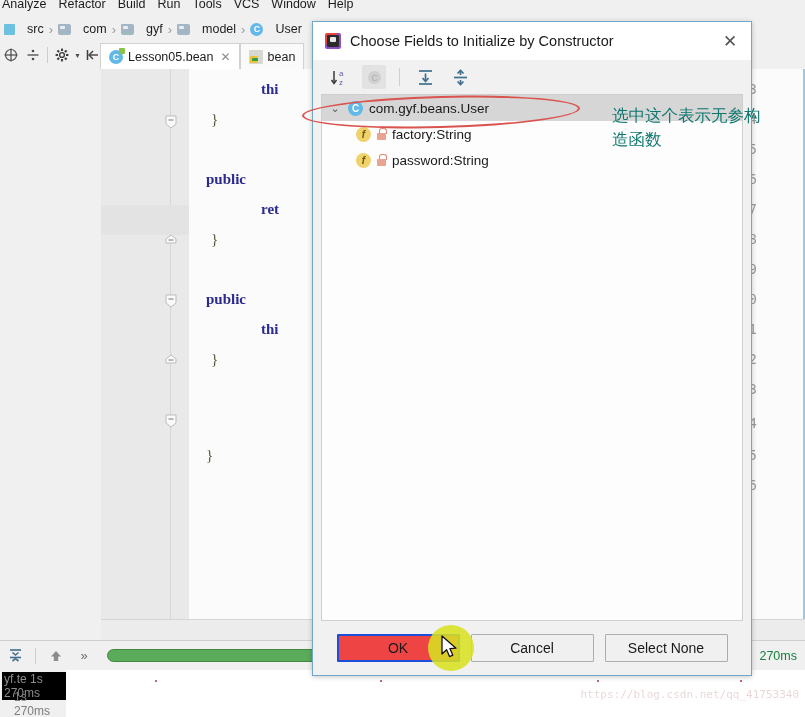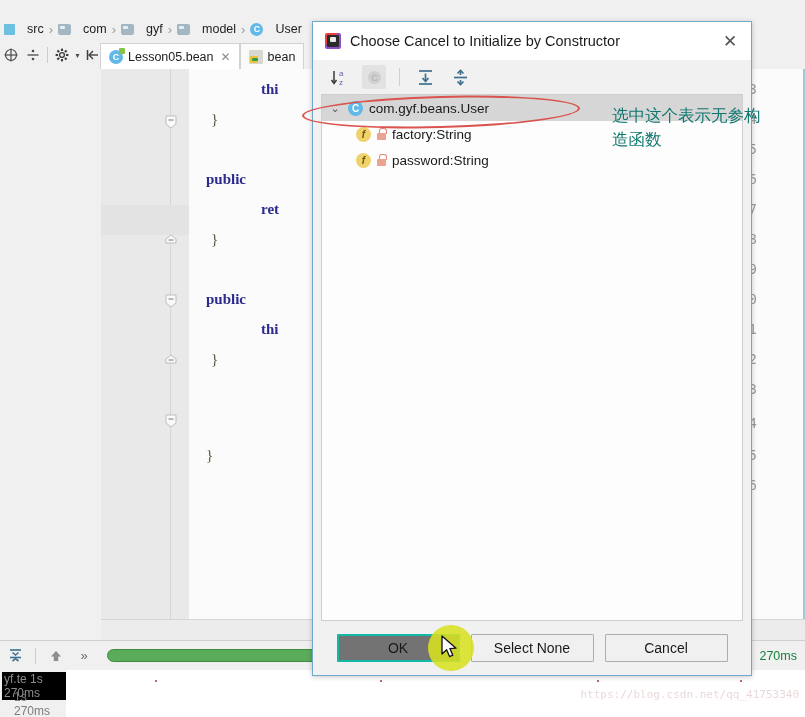--- a/index.html
+++ b/index.html
@@ -227,21 +227,21 @@
   .dlg-footer {
     height:54px; display:flex; align-items:center; justify-content:center; gap:11px;
   }
   .dbtn {
     height:28px; min-width:123px; font-size:14px; color:#1a1a1a;
     background:#f0f0f0; border:1px solid #adadad; border-radius:1px;
     display:flex; align-items:center; justify-content:center;
     font-family:"Liberation Sans", sans-serif;
   }
   .dbtn.default {
-    background:#737373; border:2px solid #14b8a6;
+    background:#ef4444; border:2px solid #1d4ed8;
   }
 
   
   .annot {
     position:absolute; color:#0f766e; font-size:16.5px; line-height:24px;
     font-family:"DejaVu Sans", sans-serif; white-space:pre-line;
   }
   .ellipse {
     position:absolute; border:2px solid #d9534f; border-radius:50%;
     pointer-events:none;
@@ -253,20 +253,30 @@
   }
   .cursor-arrow { position:absolute; }
 </style>
 </head>
 <body>
 
 <div id="root">
 
   <div class="ide">
 
+    <div class="menubar">
+      <span class="mi">Analyze</span>
+      <span class="mi">Refactor</span>
+      <span class="mi">Build</span>
+      <span class="mi">Run</span>
+      <span class="mi">Tools</span>
+      <span class="mi">VCS</span>
+      <span class="mi">Window</span>
+      <span class="mi">Help</span>
+    </div>
 
     <div class="navbar">
       <span class="crumb">
         <span class="ico-module"></span>
         <span>src</span>
       </span>
       <span class="sep">›</span>
       <span class="crumb">
         <span class="ico-folder"></span>
         <span>com</span>
@@ -443,21 +453,21 @@
       <div class="console-dot" style="left:380px; top:10px;"></div>
       <div class="console-dot" style="left:597px; top:10px;"></div>
       <div class="console-dot" style="left:740px; top:10px;"></div>
       <div class="console-wm">https://blog.csdn.net/qq_41753340</div>
     </div>
   </div>
 
   <div class="dialog">
     <div class="dlg-title">
       <span class="dlg-icon"></span>
-      <span class="ttxt">Choose Cancel to Initialize by Constructor</span>
+      <span class="ttxt">Choose Fields to Initialize by Constructor</span>
       <span class="dlg-close">✕</span>
     </div>
 
     <div class="dlg-toolbar">
       <div class="tb-ico">
         <svg width="19" height="19" viewBox="0 0 19 19">
           <line x1="4" y1="3" x2="4" y2="15" stroke="#3a3a3a" stroke-width="1.5"></line>
           <polyline points="1.5,12 4,15.5 6.5,12" fill="none" stroke="#3a3a3a" stroke-width="1.5"></polyline>
           <text x="9" y="8" font-size="8" fill="#6b5aa0" font-family="Liberation Sans, sans-serif">a</text>
           <text x="9" y="17" font-size="8" fill="#6b5aa0" font-family="Liberation Sans, sans-serif">z</text>
@@ -502,22 +512,22 @@
       </div>
       <div class="tree-row tree-indent">
         <span class="node-field">f</span>
         <span class="node-lock"></span>
         <span>password:String</span>
       </div>
     </div>
 
     <div class="dlg-footer">
       <div class="dbtn default">OK</div>
+      <div class="dbtn">Cancel</div>
       <div class="dbtn">Select None</div>
-      <div class="dbtn">Cancel</div>
     </div>
   </div>
 
   <div class="ellipse" style="left:302px; top:96px; width:278px; height:32px; transform:rotate(-1.5deg);"></div>
 
   <div class="annot" style="left:612px; top:104px;">选中这个表示无参构
 造函数</div>
 
   <div class="cursor-glow" style="left:428px; top:625px;"></div>
   <svg class="cursor-arrow" style="left:441px; top:635px;" width="20" height="26" viewBox="0 0 20 26">

